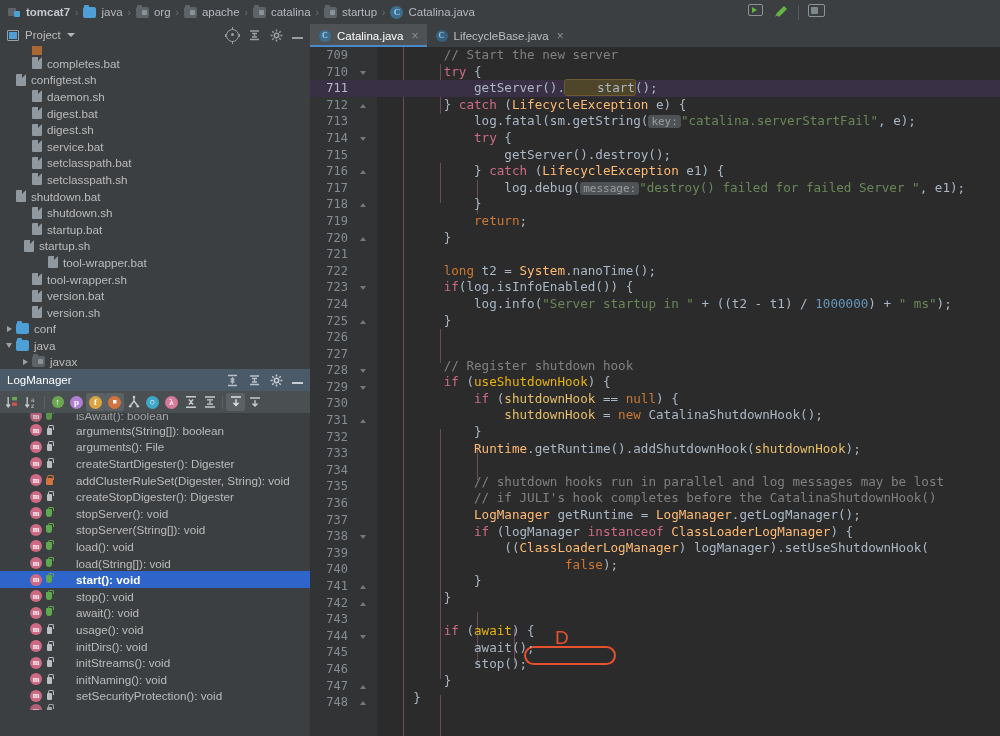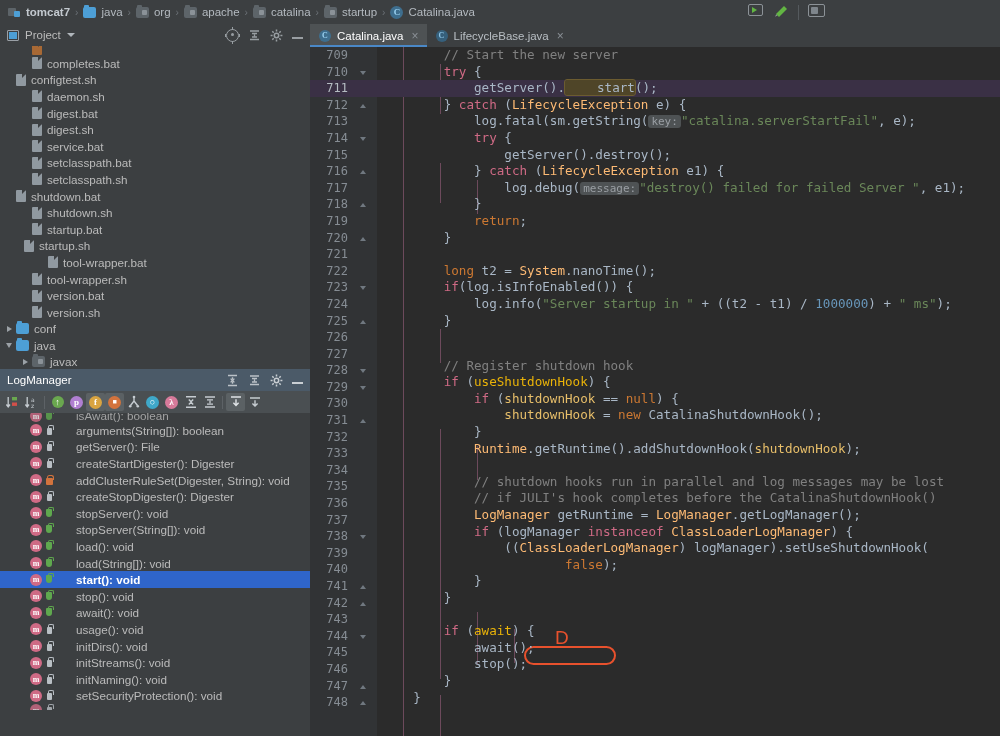--- a/index.html
+++ b/index.html
@@ -510,21 +510,21 @@
           <span class="slabel">isAwait(): boolean</span>
         </div>
         <div class="srow">
           <span class="m-ic">m</span>
           <span class="vis priv"></span>
           <span class="slabel">arguments(String[]): boolean</span>
         </div>
         <div class="srow">
           <span class="m-ic">m</span>
           <span class="vis priv"></span>
-          <span class="slabel">getServer(): File</span>
+          <span class="slabel">arguments(): File</span>
         </div>
         <div class="srow">
           <span class="m-ic">m</span>
           <span class="vis priv"></span>
           <span class="slabel">createStartDigester(): Digester</span>
         </div>
         <div class="srow">
           <span class="m-ic">m</span>
           <span class="vis prot"></span>
           <span class="slabel">addClusterRuleSet(Digester, String): void</span>

